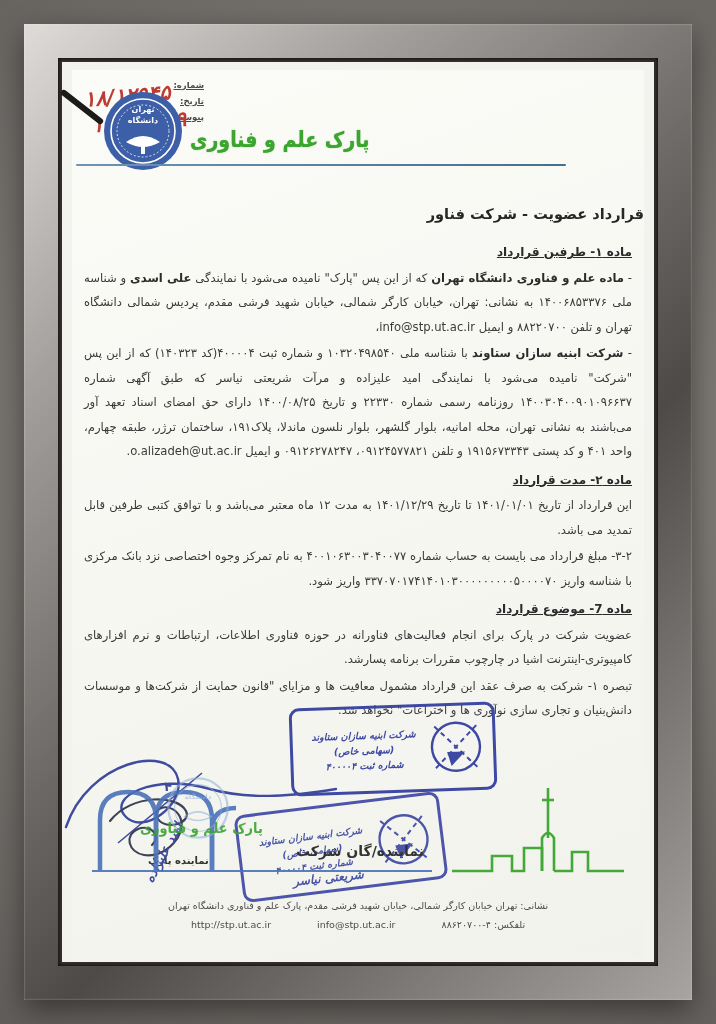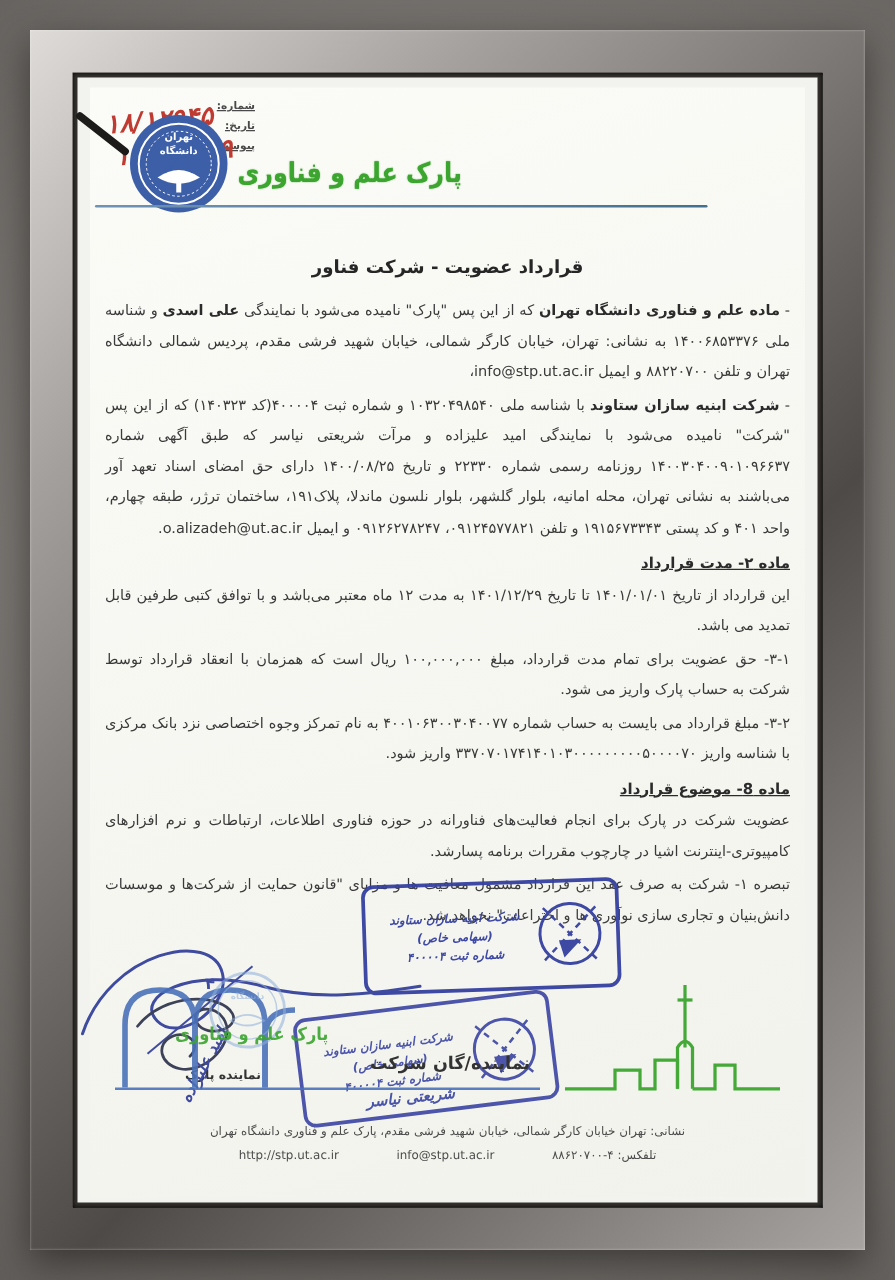--- a/index.html
+++ b/index.html
@@ -25,21 +25,21 @@
     color:#4a4a4a;line-height:16px;text-align:right;text-decoration:underline;}
   .head-rule{position:absolute;top:94px;left:4px;right:78px;height:2px;
     background:linear-gradient(90deg,#6e93b5,#44708f);border-radius:2px;}
   .ut-logo{position:absolute;top:20px;left:30px;text-align:right;}
   .park-logo{position:absolute;top:58px;left:118px;color:#3ba52f;font-weight:900;
     font-size:19px;letter-spacing:-1px;transform:scaleY(1.15);
     text-shadow:0 0 1px #3ba52f;white-space:nowrap;}
   .corner-mark{position:absolute;top:34px;left:-16px;width:52px;height:6px;
     background:#1d1b1a;border-radius:3px;transform:rotate(38deg);}
   
-  .title{position:absolute;top:136px;width:100%;text-align:center;
+  .title{position:absolute;top:136px;width:100%;
     font-size:14.5px;font-weight:bold;color:#262626;letter-spacing:0;}
   .contract-body{position:absolute;top:166px;right:12px;left:12px;
     font-size:11.6px;line-height:24.5px;text-align:justify;}
   .sec-heading{font-weight:bold;color:#2b2b2b;text-decoration:underline;
     margin:4px 0 1px 0;font-size:12px;}
   .para{margin:0 0 2px 0;}
   .para .b{font-weight:bold;color:#2b2b2b;}
   
   .sig-area{position:absolute;left:0;right:0;top:625px;height:215px;}
   .stamp{width:206px;height:88px;border:3px solid #3540a0;border-radius:10px;
@@ -101,27 +101,27 @@
         <rect x="39" y="56" width="4" height="8" fill="#ffffff"></rect>
       </svg>
     </div>
     <div class="park-logo">پارک علم و فناوری</div>
     <div class="corner-mark"></div>
     <div class="head-rule"></div>
 
     <div class="title">قرارداد عضویت - شرکت فناور</div>
 
     <div class="contract-body">
+        <div class="sec-heading">ماده ۱- طرفین قرارداد</div>
         <p class="para"><span>- </span><span class="b">ماده علم و فناوری دانشگاه تهران</span><span> که از این پس "پارک" نامیده می‌شود با نمایندگی </span><span class="b">علی اسدی</span><span> و شناسه ملی ۱۴۰۰۶۸۵۳۳۷۶ به نشانی: تهران، خیابان کارگر شمالی، خیابان شهید فرشی مقدم، پردیس شمالی دانشگاه تهران و تلفن ۸۸۲۲۰۷۰۰ و ایمیل info@stp.ut.ac.ir،</span></p>
         <p class="para"><span>- </span><span class="b">شرکت ابنیه سازان ستاوند</span><span> با شناسه ملی ۱۰۳۲۰۴۹۸۵۴۰ و شماره ثبت ۴۰۰۰۰۴(کد ۱۴۰۳۲۳) که از این پس "شرکت" نامیده می‌شود با نمایندگی امید علیزاده و مرآت شریعتی نیاسر که طبق آگهی شماره ۱۴۰۰۳۰۴۰۰۹۰۱۰۹۶۶۳۷ روزنامه رسمی شماره ۲۲۳۳۰ و تاریخ ۱۴۰۰/۰۸/۲۵ دارای حق امضای اسناد تعهد آور می‌باشند به نشانی تهران، محله امانیه، بلوار گلشهر، بلوار نلسون ماندلا، پلاک۱۹۱، ساختمان ترژر، طبقه چهارم، واحد ۴۰۱ و کد پستی ۱۹۱۵۶۷۳۳۴۳ و تلفن ۰۹۱۲۴۵۷۷۸۲۱، ۰۹۱۲۶۲۷۸۲۴۷ و ایمیل o.alizadeh@ut.ac.ir.</span></p>
         <div class="sec-heading">ماده ۲- مدت قرارداد</div>
         <p class="para"><span>این قرارداد از تاریخ ۱۴۰۱/۰۱/۰۱ تا تاریخ ۱۴۰۱/۱۲/۲۹ به مدت ۱۲ ماه معتبر می‌باشد و با توافق کتبی طرفین قابل تمدید می باشد.</span></p>
-        <p class="para"><span>۳-۱- حق عضویت برای تمام مدت قرارداد، مبلغ ۱۰۰,۰۰۰,۰۰۰ ریال است که همزمان با انعقاد قرارداد توسط شرکت به حساب پارک واریز می شود.</span></p>
         <p class="para"><span>۳-۲- مبلغ قرارداد می بایست به حساب شماره ۴۰۰۱۰۶۳۰۰۳۰۴۰۰۷۷ به نام تمرکز وجوه اختصاصی نزد بانک مرکزی با شناسه واریز ۳۳۷۰۷۰۱۷۴۱۴۰۱۰۳۰۰۰۰۰۰۰۰۰۵۰۰۰۰۷۰ واریز شود.</span></p>
-        <div class="sec-heading">ماده 8- موضوع قرارداد</div>
+        <div class="sec-heading">ماده 7- موضوع قرارداد</div>
         <p class="para"><span>عضویت شرکت در پارک برای انجام فعالیت‌های فناورانه در حوزه فناوری اطلاعات، ارتباطات و نرم افزارهای کامپیوتری-اینترنت اشیا در چارچوب مقررات برنامه پسارشد.</span></p>
         <p class="para"><span>تبصره ۱- شرکت به صرف عقد این قرارداد مشمول معافیت ها و مزایای "قانون حمایت از شرکت‌ها و موسسات دانش‌بنیان و تجاری سازی نوآوری ها و اختراعات" نخواهد شد.</span></p>
       </div>
 
     <div class="sig-area">
 
       <div class="stamp stamp1">
         <svg width="58" height="58" viewBox="0 0 58 58">
           <circle cx="29" cy="29" r="24" fill="none" stroke="#3540a0" stroke-width="2.4"></circle>
           <line x1="8" y1="8" x2="50" y2="50" stroke="#3540a0" stroke-width="2" stroke-dasharray="5 4"></line>

